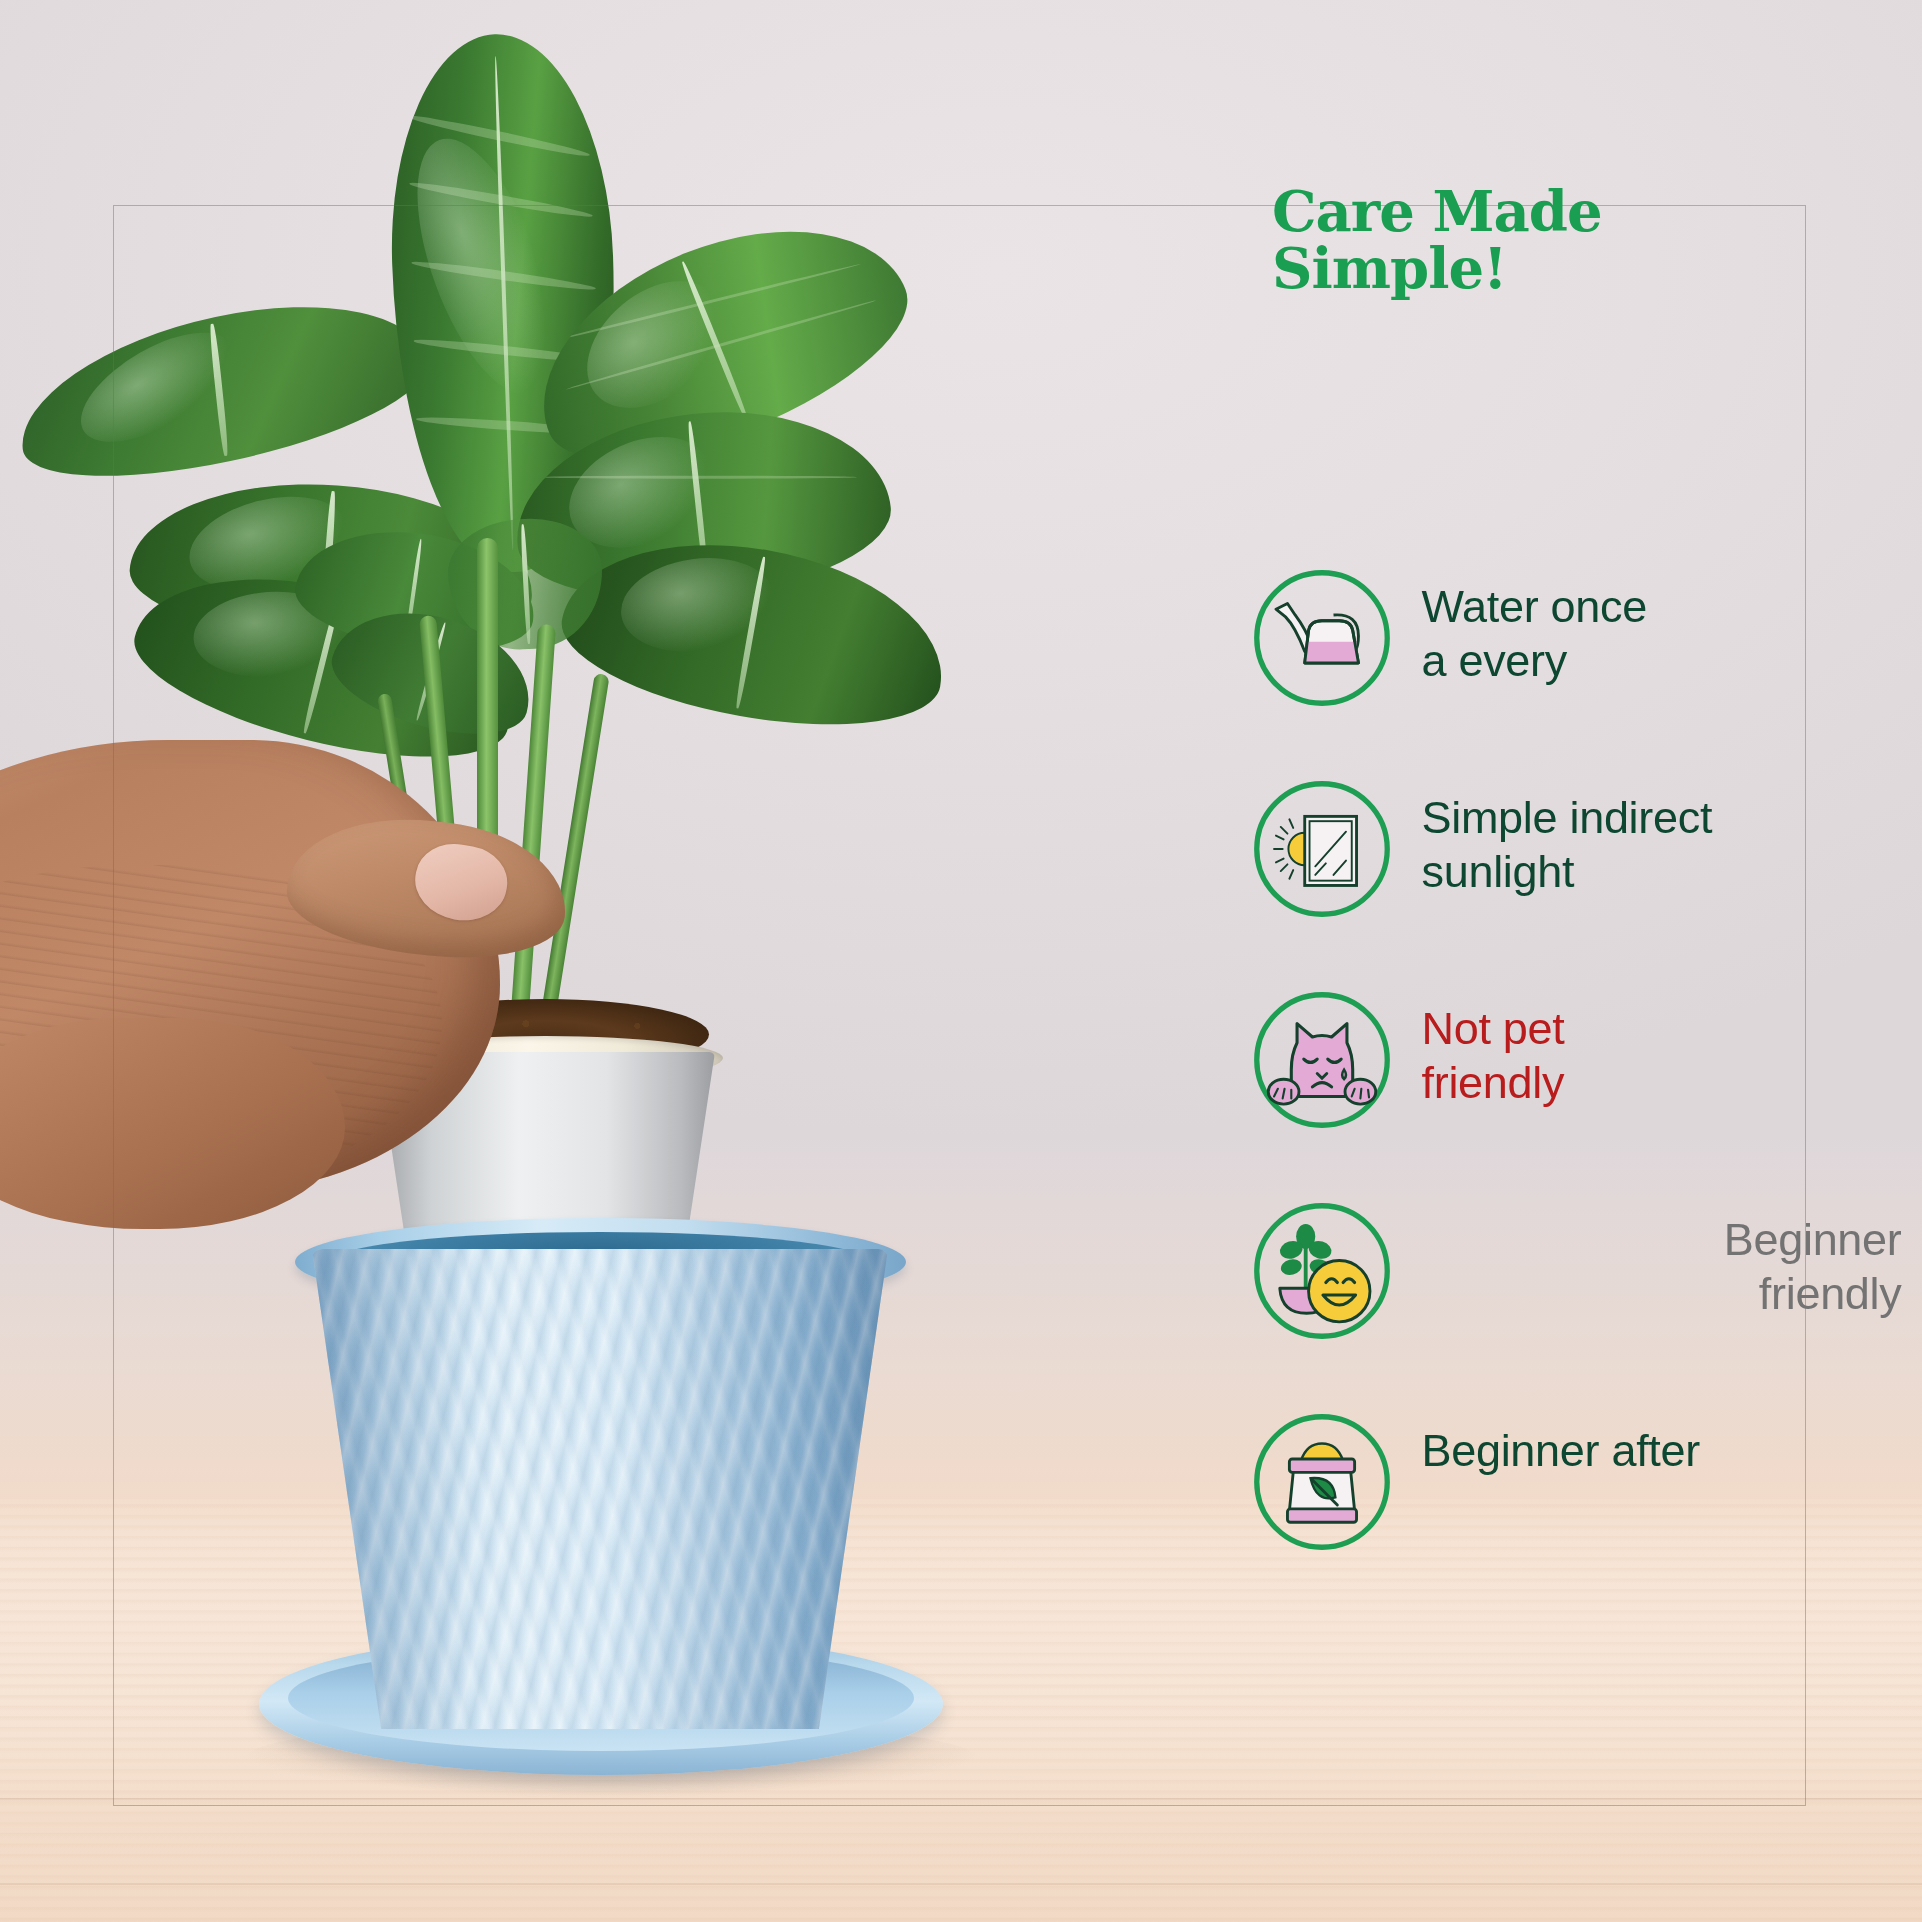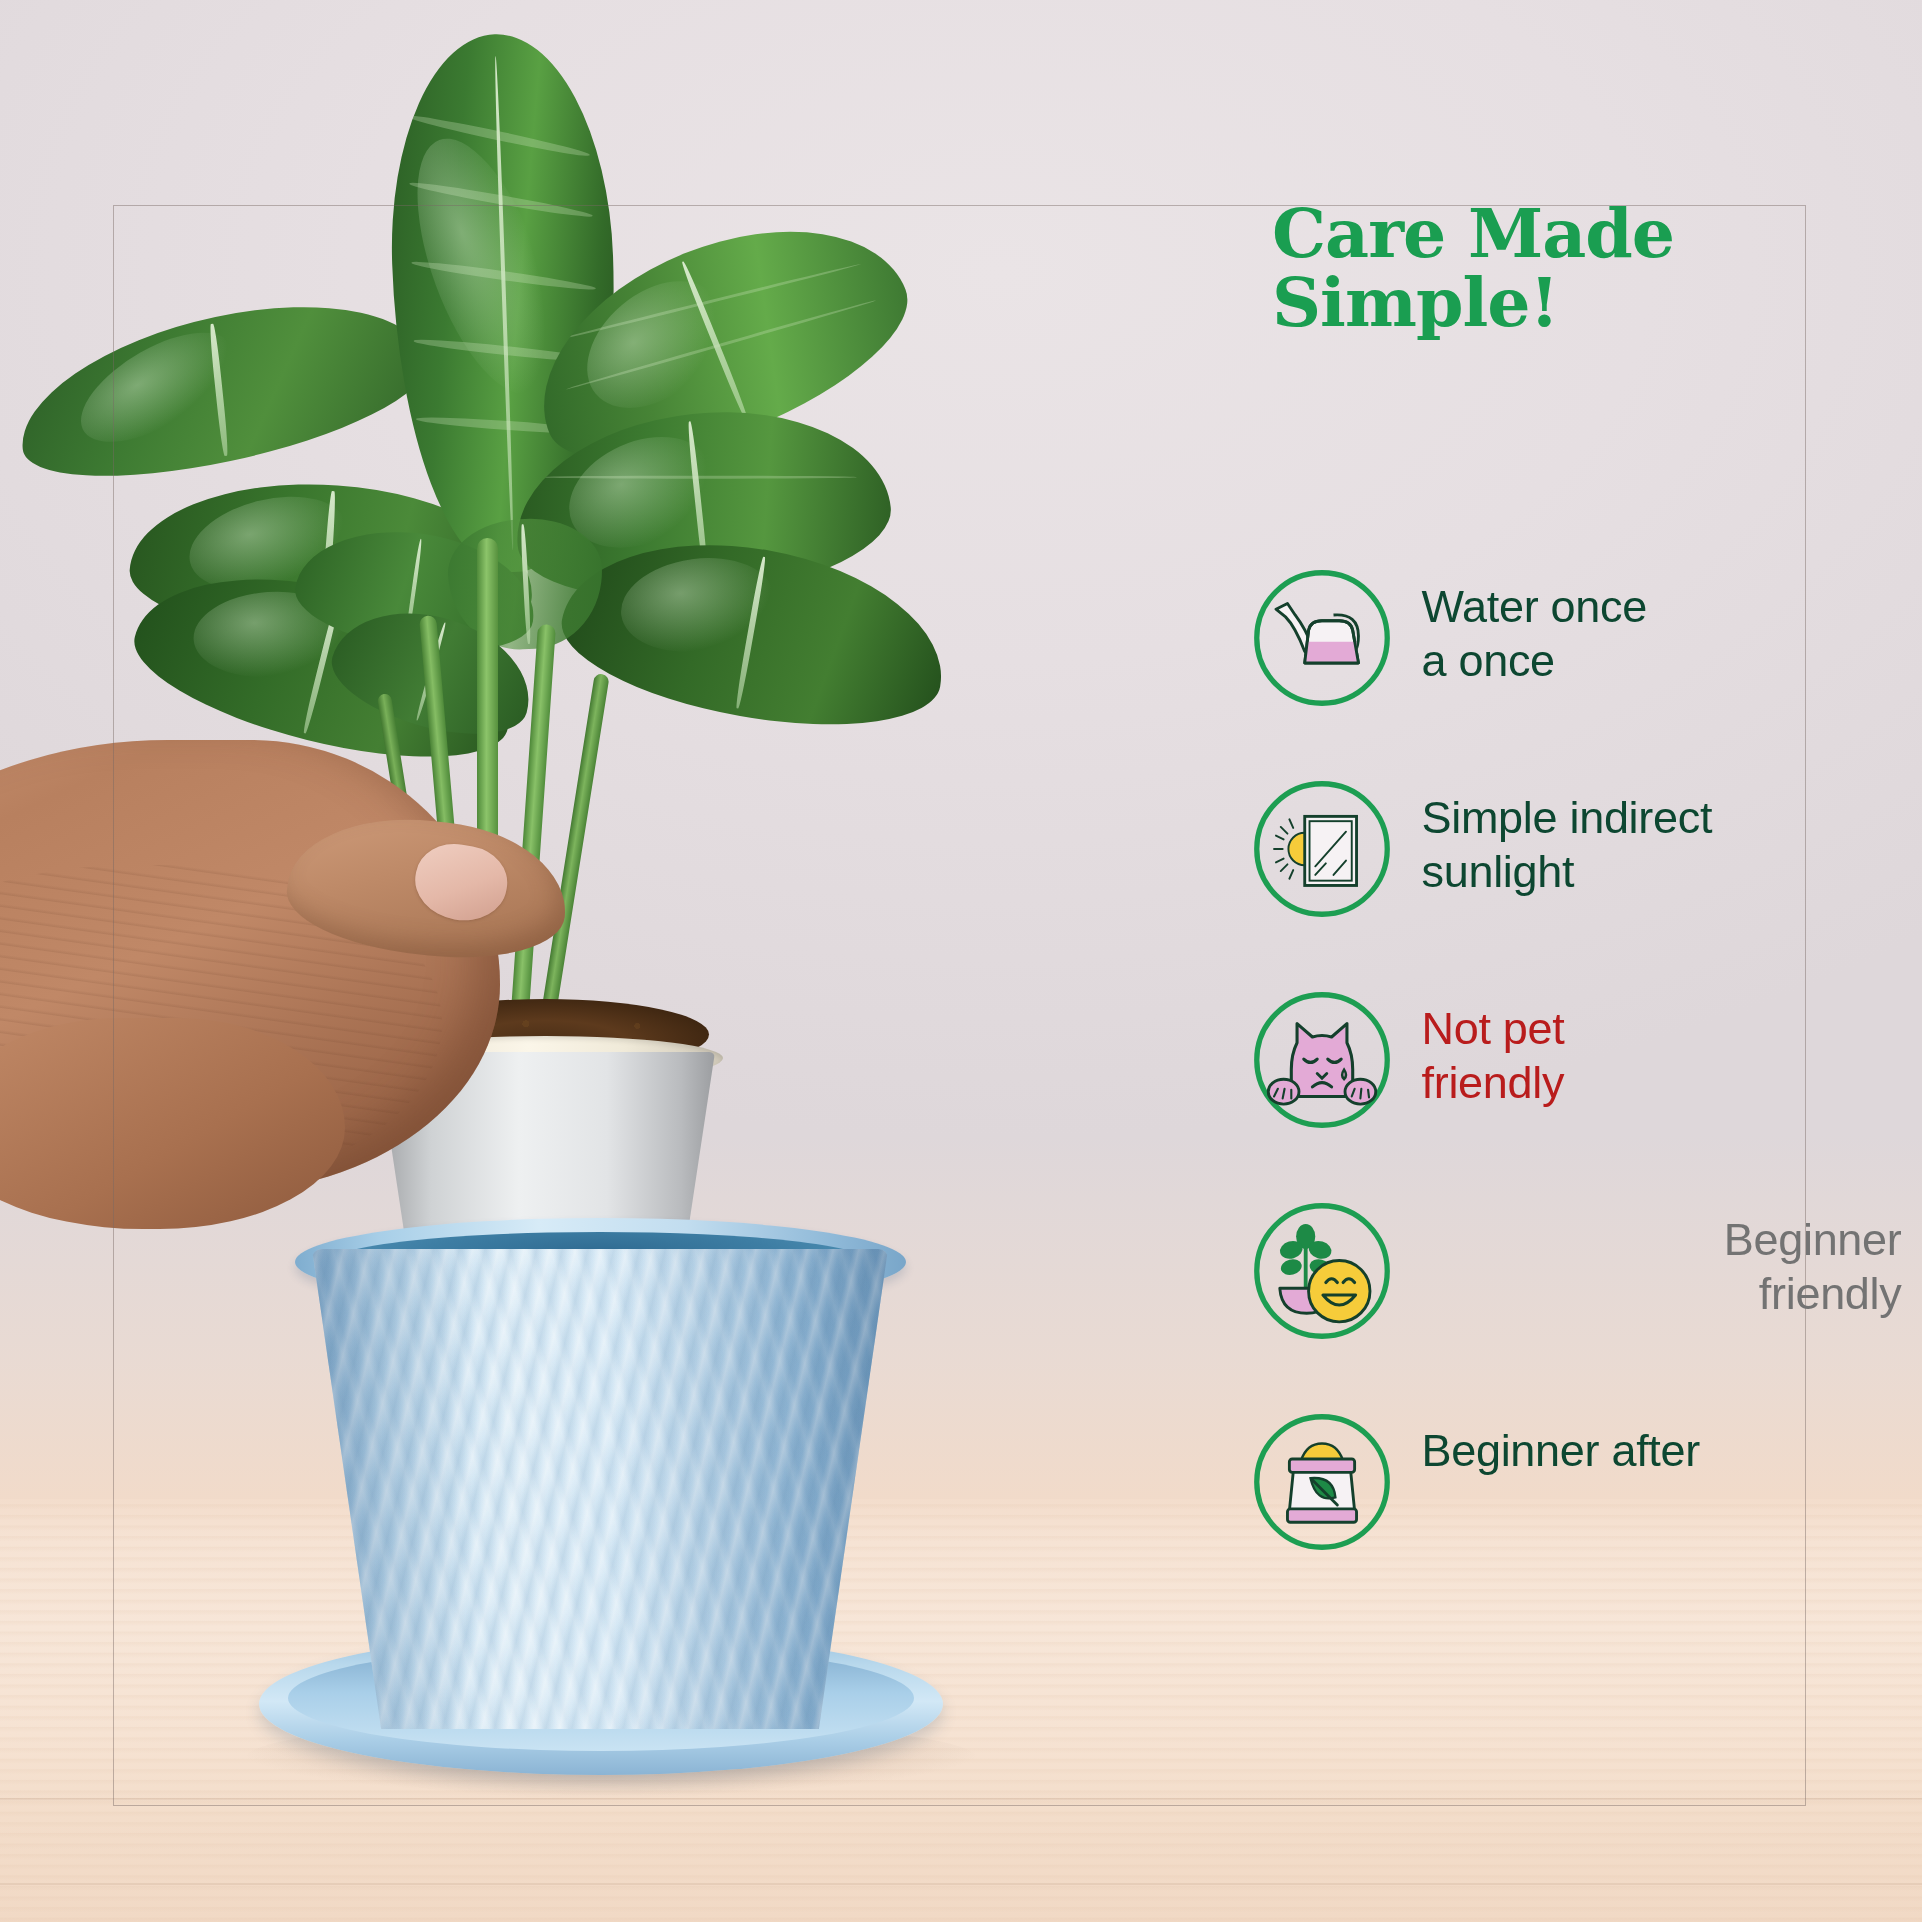--- a/index.html
+++ b/index.html
@@ -126,21 +126,21 @@
     border-radius:44% 42% 46% 50% / 54% 52% 48% 46%;}
   .hand-lines{position:absolute;left:-173px;top:865px;width:615px;height:317px;opacity:.20;
     background:repeating-linear-gradient(8deg, rgba(90,50,30,0) 0px, rgba(90,50,30,0) 8.6px,
       rgba(90,50,30,.55) 9.6px, rgba(90,50,30,0) 12.5px);
     border-radius:50% 40% 40% 50% / 55% 50% 50% 45%;}
 
   
   .panel{position:absolute;left:1239px;top:183px;width:672px;height:1499px;}
   .headline{position:absolute;left:33px;top:0px;width:615px;
     font-family:"DejaVu Serif", serif;
-    font-weight:bold;font-size:68px;line-height:1.02;letter-spacing:-1px;margin-top:16px;}
+    font-weight:bold;font-size:56px;line-height:1.02;letter-spacing:-1px;}
   .care-list{position:absolute;left:11.5px;top:384px;width:663px;}
   .care-item{position:relative;height:211px;}
   .circ{position:absolute;left:0px;top:0px;width:142px;height:142px;}
   .circ svg{display:block;}
   .care-label{position:absolute;left:171px;top:13.4px;width:480px;
     font-size:45px;line-height:1.19;font-weight:500;letter-spacing:-0.3px;}
 </style>
 </head>
 <body>
 
@@ -281,21 +281,21 @@
             <circle cx="74" cy="74" r="68" fill="none" stroke="#1d9e52" stroke-width="5.5"></circle>
             <path d="M56 88 Q46 62 36 52 L26 44 L38 38 L46 50 Q58 66 64 84 Z" fill="#f6f2f4" stroke="#14402c" stroke-width="3" stroke-linejoin="round"></path>
             <path d="M86 50 Q112 48 112 72 Q112 92 98 98" fill="none" stroke="#14402c" stroke-width="3"></path>
             <path d="M60 66 Q62 56 74 56 L92 56 Q104 56 106 66 L112 100 L56 100 Z" fill="#f6f2f4" stroke="#14402c" stroke-width="3" stroke-linejoin="round"></path>
             <path d="M57.5 78 L110 78 L112 100 L56 100 Z" fill="#e3aad6" stroke="none"></path>
             <path d="M60 66 Q62 56 74 56 L92 56 Q104 56 106 66 L112 100 L56 100 Z" fill="none" stroke="#14402c" stroke-width="3" stroke-linejoin="round"></path>
           </svg>
         </div>
         <div class="care-label" style="color:#0d4731;">
           <div>Water once</div>
-          <div>a once</div>
+          <div>a every</div>
         </div>
       </div>
 
       <div class="care-item">
         <div class="circ">
           <svg width="142" height="142" viewBox="0 0 148 148">
             <circle cx="74" cy="74" r="68" fill="none" stroke="#1d9e52" stroke-width="5.5"></circle>
             <circle cx="56" cy="74" r="17" fill="#f6cc3a" stroke="#14402c" stroke-width="2"></circle>
             <g stroke="#14402c" stroke-width="2" stroke-linecap="round">
               <line x1="33" y1="74" x2="24" y2="74"></line>

